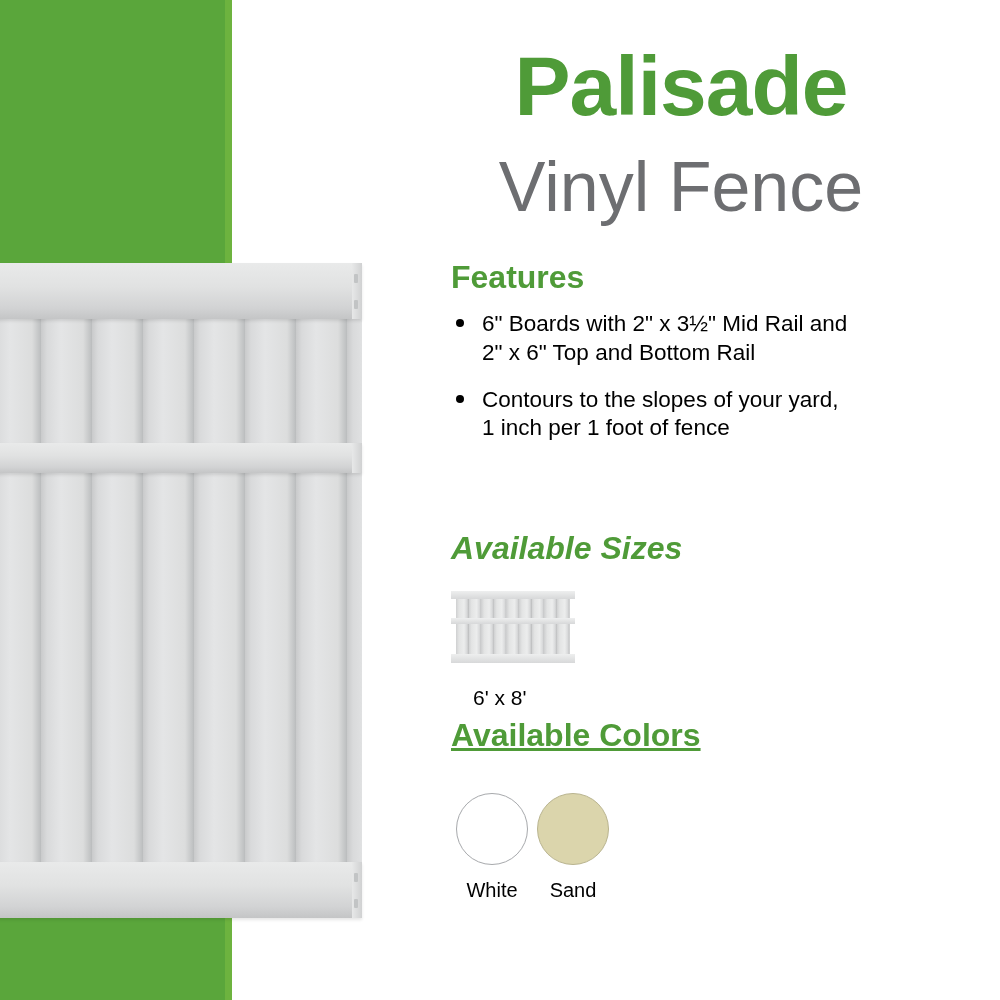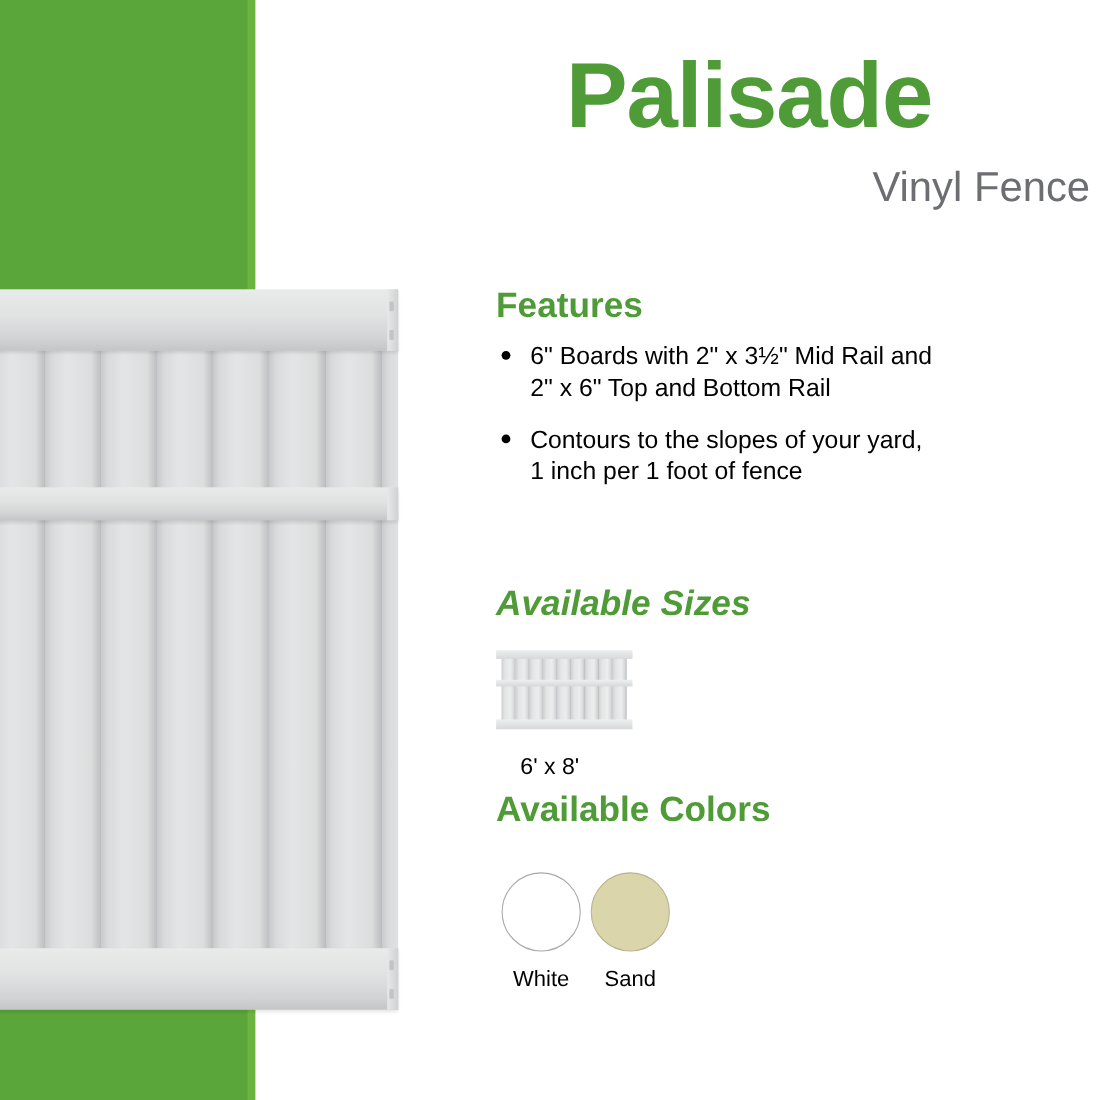--- a/index.html
+++ b/index.html
@@ -120,39 +120,39 @@
     font-weight: bold;
     line-height: 1;
     color: #4F9B38;
     letter-spacing: -1px;
   }
   .subtitle {
     position: absolute;
     left: -80px;
     top: 152px;
     width: 620px;
-    text-align: right;
-    font-size: 38px;
+    text-align: center;
+    font-size: 70px;
     font-weight: normal;
     line-height: 1;
     color: #6D6E71;
   }
 
   .section-head {
     position: absolute;
     left: 0;
     font-size: 32px;
     font-weight: bold;
     color: #4F9B38;
     line-height: 1;
     text-align: center;
   }
   .head-features { top: 261px; }
   .head-sizes    { top: 532px; font-style: italic; }
-  .head-colors   { top: 719px; }
+  .head-colors   { top: 719px; text-decoration: underline; }
 
   .bullets {
     position: absolute;
     left: 0;
     top: 310px;
     width: 540px;
   }
   .bullet {
     position: relative;
     padding-left: 31px;

